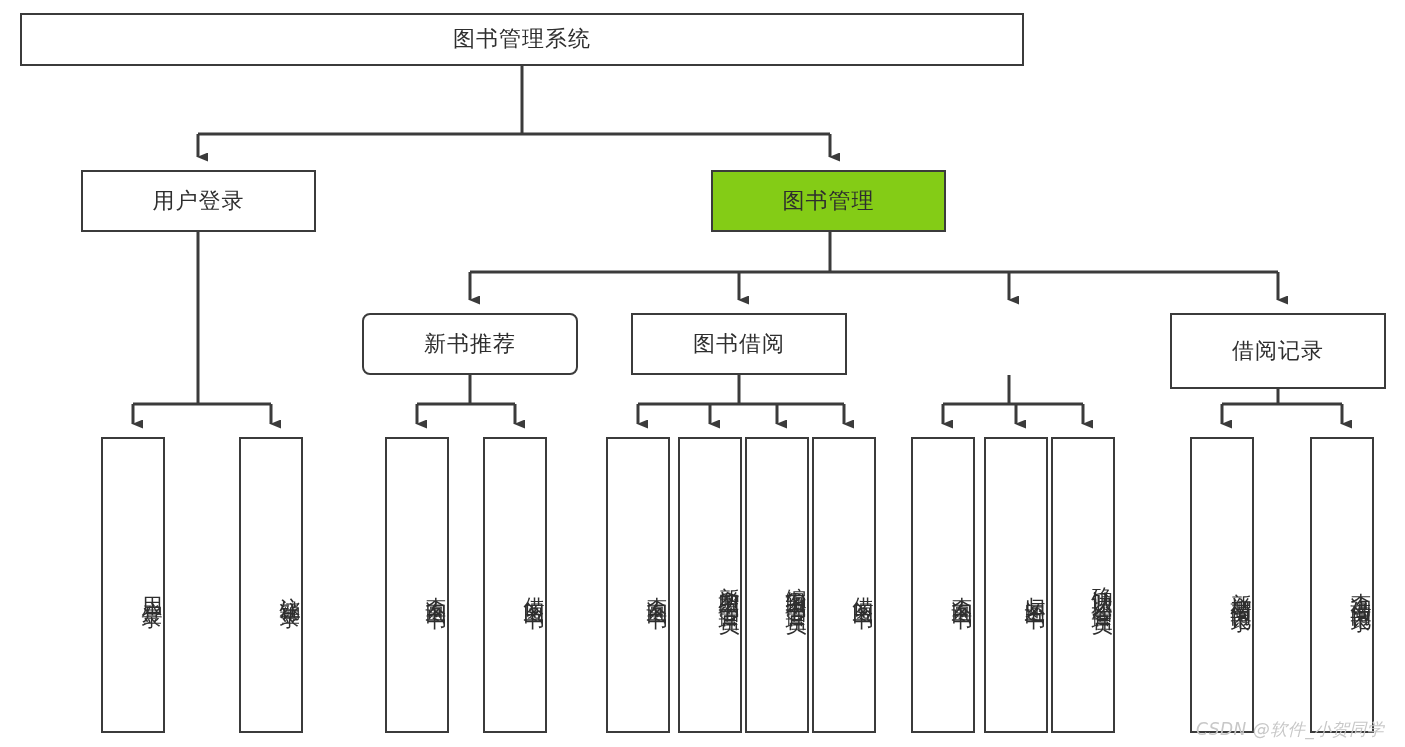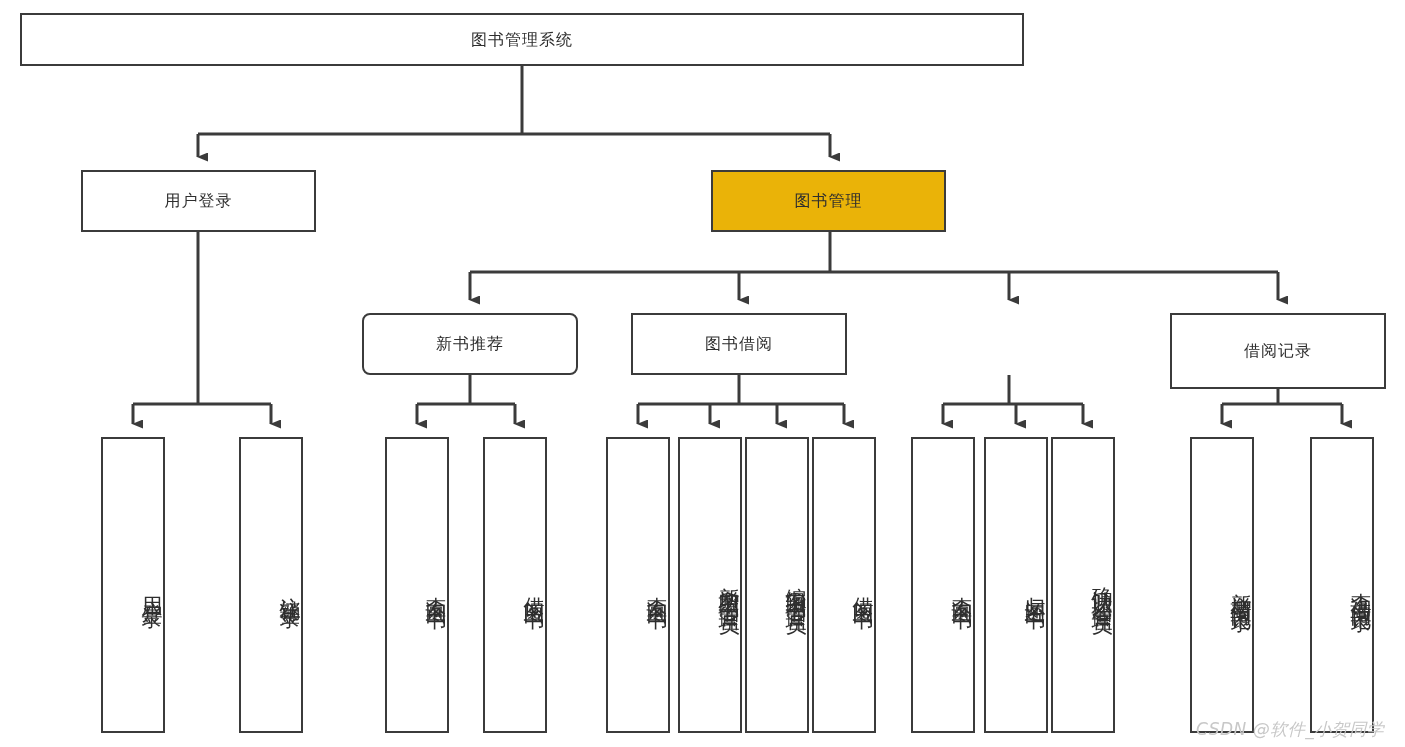--- a/index.html
+++ b/index.html
@@ -29,21 +29,21 @@
     position: absolute;
     box-sizing: border-box;
     background: #ffffff;
     border: 2px solid #3b3b3b;
     display: flex;
     align-items: center;
     justify-content: center;
     color: #2e2e2e;
   }
   .node.horiz {
-    font-size: 16px;
+    font-size: 22px;
     letter-spacing: 1px;
     line-height: 1.2;
   }
   .node.vert {
     writing-mode: vertical-rl;
     text-orientation: upright;
     font-size: 21px;
     letter-spacing: 4px;
     line-height: 1.1;
     padding-top: 6px;
@@ -118,21 +118,21 @@
     </g>
   </svg>
 
   <div class="node horiz" style="left: 20px; top: 13px; width: 1004px; height: 53px; border-color: rgb(59, 59, 59); color: rgb(46, 46, 46); background: rgb(255, 255, 255);">
     <span class="nlabel">图书管理系统</span>
   </div>
 
   <div class="node horiz" style="left: 81px; top: 170px; width: 235px; height: 62px; border-color: rgb(59, 59, 59); color: rgb(46, 46, 46); background: rgb(255, 255, 255);">
     <span class="nlabel">用户登录</span>
   </div>
-  <div class="node horiz" style="left: 711px; top: 170px; width: 235px; height: 62px; border-color: rgb(59, 59, 59); color: rgb(46, 46, 46); background: #eab308;">
+  <div class="node horiz" style="left: 711px; top: 170px; width: 235px; height: 62px; border-color: rgb(59, 59, 59); color: rgb(46, 46, 46); background: #84cc16;">
     <span class="nlabel">图书管理</span>
   </div>
 
   <div class="node horiz" style="left: 362px; top: 313px; width: 216px; height: 62px; border-color: rgb(59, 59, 59); color: rgb(46, 46, 46); background: rgb(255, 255, 255); border-radius: 8px;">
     <span class="nlabel">新书推荐</span>
   </div>
   <div class="node horiz" style="left: 631px; top: 313px; width: 216px; height: 62px; border-color: rgb(59, 59, 59); color: rgb(46, 46, 46); background: rgb(255, 255, 255);">
     <span class="nlabel">图书借阅</span>
   </div>
   <div class="node horiz" style="left: 1170px; top: 313px; width: 216px; height: 76px; border-color: rgb(59, 59, 59); color: rgb(46, 46, 46); background: rgb(255, 255, 255);">

